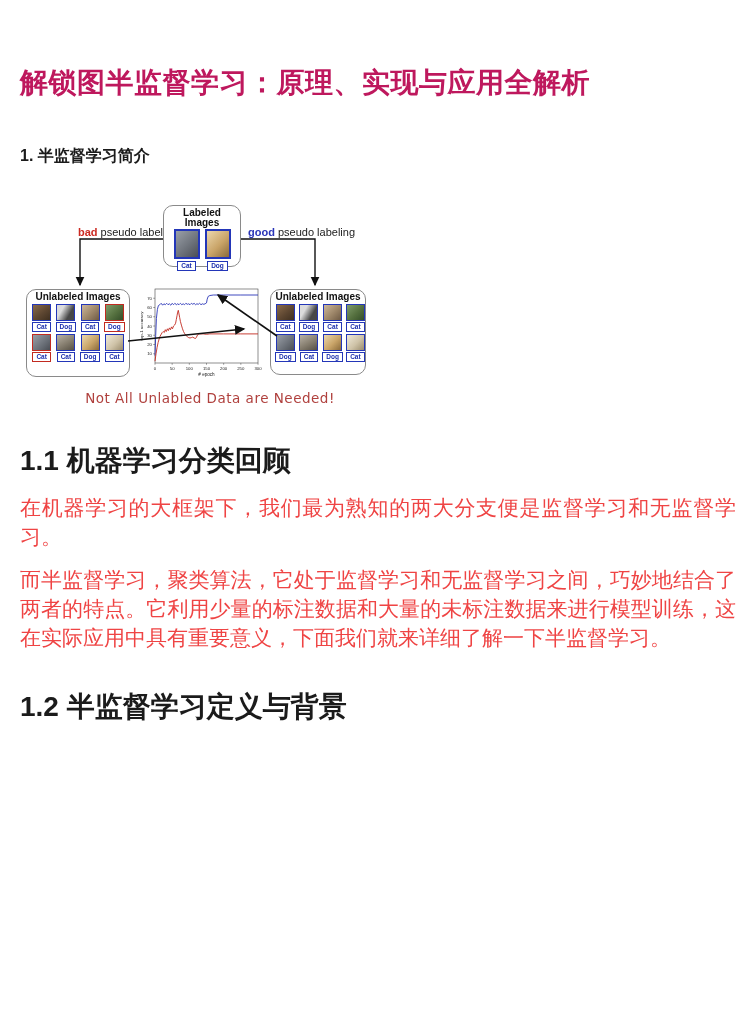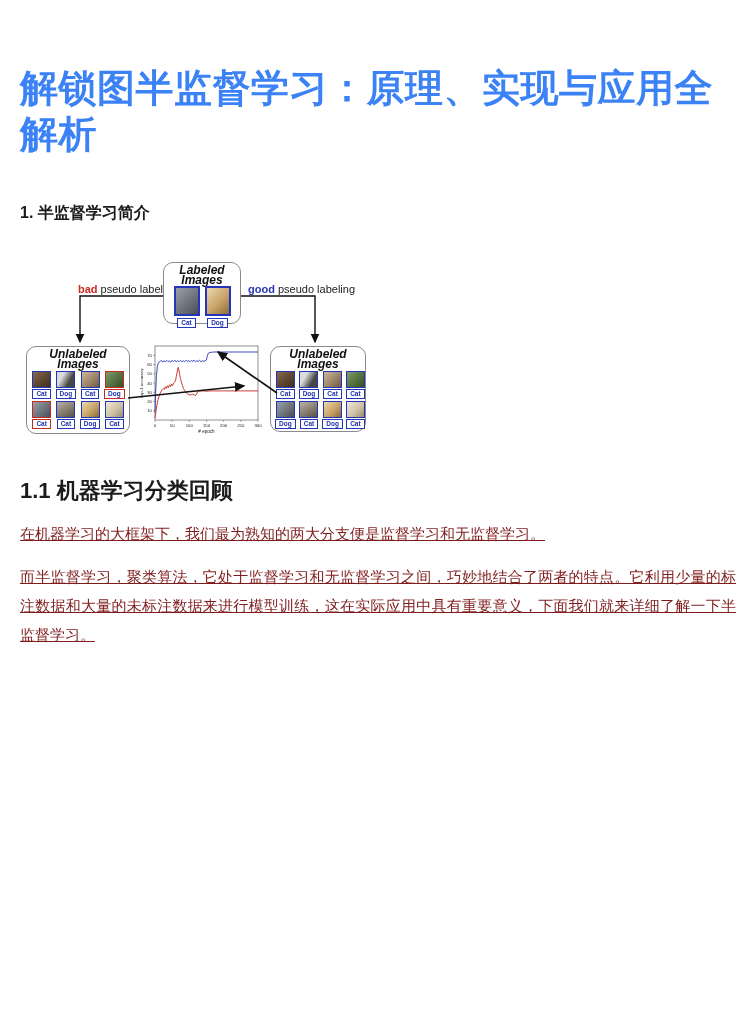--- a/index.html
+++ b/index.html
@@ -5,41 +5,41 @@
   * { margin:0; padding:0; box-sizing:border-box; }
   html,body { background:#ffffff; }
   body {
     width:756px; height:1033px; overflow:hidden; position:relative;
     font-family:"Liberation Sans","DejaVu Sans",sans-serif;
     color:#3a3a3a;
   }
   .page { padding:0 20px; position:relative; height:100%; }
 
   h1.doc-title {
-    margin-top:66px; font-size:38px; line-height:1.2; font-weight:700; color:#3b82f6;
+    margin-top:66px; font-size:28px; line-height:1.2; font-weight:700; color:#be185d;
     letter-spacing:0.5px;
   }
   h2.sec-h2 { margin-top:46px; font-size:16px; font-weight:700; color:#1b1b1b; }
-  h3.sec-h3 { margin-top:36px; margin-bottom:13px; font-size:22px; font-weight:700; color:#1b1b1b; }
-  p.body-p { font-size:15px; line-height:29px; margin-bottom:14px; color:#7f1d1d; text-align:justify;text-decoration:underline; }
+  h3.sec-h3 { margin-top:36px; margin-bottom:13px; font-size:28px; font-weight:700; color:#1b1b1b; }
+  p.body-p { font-size:21px; line-height:29px; margin-bottom:14px; color:#ef4444; text-align:justify; }
 
   
   .fig-wrap { margin-top:38px; width:380px; }
   .fig-canvas { position:relative; width:380px; height:178px; }
   .fig-caption {
     margin-top:7px; text-align:center; font-size:13.5px; letter-spacing:0.5px;
     font-family:"DejaVu Sans","Liberation Sans",sans-serif;
   }
   svg.connectors { position:absolute; inset:0; z-index:3; pointer-events:none; }
 
   .img-box {
     position:absolute; background:#fff; border:1.5px solid #8a8a8a; border-radius:10px;
     padding:2px 3px; z-index:2; text-align:center;
   }
-  .box-title { font-size:12px; font-weight:700; color:#111; line-height:10px;font-style:italic; }
+  .box-title { font-size:10px; font-weight:700; color:#111; line-height:10px; }
   .lab-row { display:flex; justify-content:center; gap:5px; margin-top:1px; }
   .lab-cell { display:flex; flex-direction:column; align-items:center; }
   .lab-cell .thumb { width:26px; height:30px; border:2px solid #2336b8; }
   .lab-cell .tag { margin-top:2px; }
 
   .ugrid { display:grid; grid-template-columns:repeat(4,1fr); gap:2px 3px; margin-top:2px; padding:0 1px; }
   .ucell { display:flex; flex-direction:column; align-items:center; }
   .ucell .thumb { width:19px; height:17px; border:1.6px solid #2336b8; }
   .ucell .tag { margin-top:1px; }
   .tag {
@@ -219,21 +219,23 @@
               <div class="tag">Dog</div>
             </div>
           <div class="ucell">
               <div class="thumb ph-h"></div>
               <div class="tag">Cat</div>
             </div>
         </div>
       </div>
 
     </div>
+    <div class="fig-caption" style="color: rgb(176, 65, 62);">Not All Unlabled Data are Needed!</div>
   </div>
 
   <h3 class="sec-h3">1.1 机器学习分类回顾</h3>
 
   <p class="body-p">在机器学习的大框架下，我们最为熟知的两大分支便是监督学习和无监督学习。</p>
   <p class="body-p">而半监督学习，聚类算法，它处于监督学习和无监督学习之间，巧妙地结合了两者的特点。它利用少量的标注数据和大量的未标注数据来进行模型训练，这在实际应用中具有重要意义，下面我们就来详细了解一下半监督学习。</p>
 
+  <h3 class="sec-h3">1.2 半监督学习定义与背景</h3>
 
 </div>
 
 </body></html>

